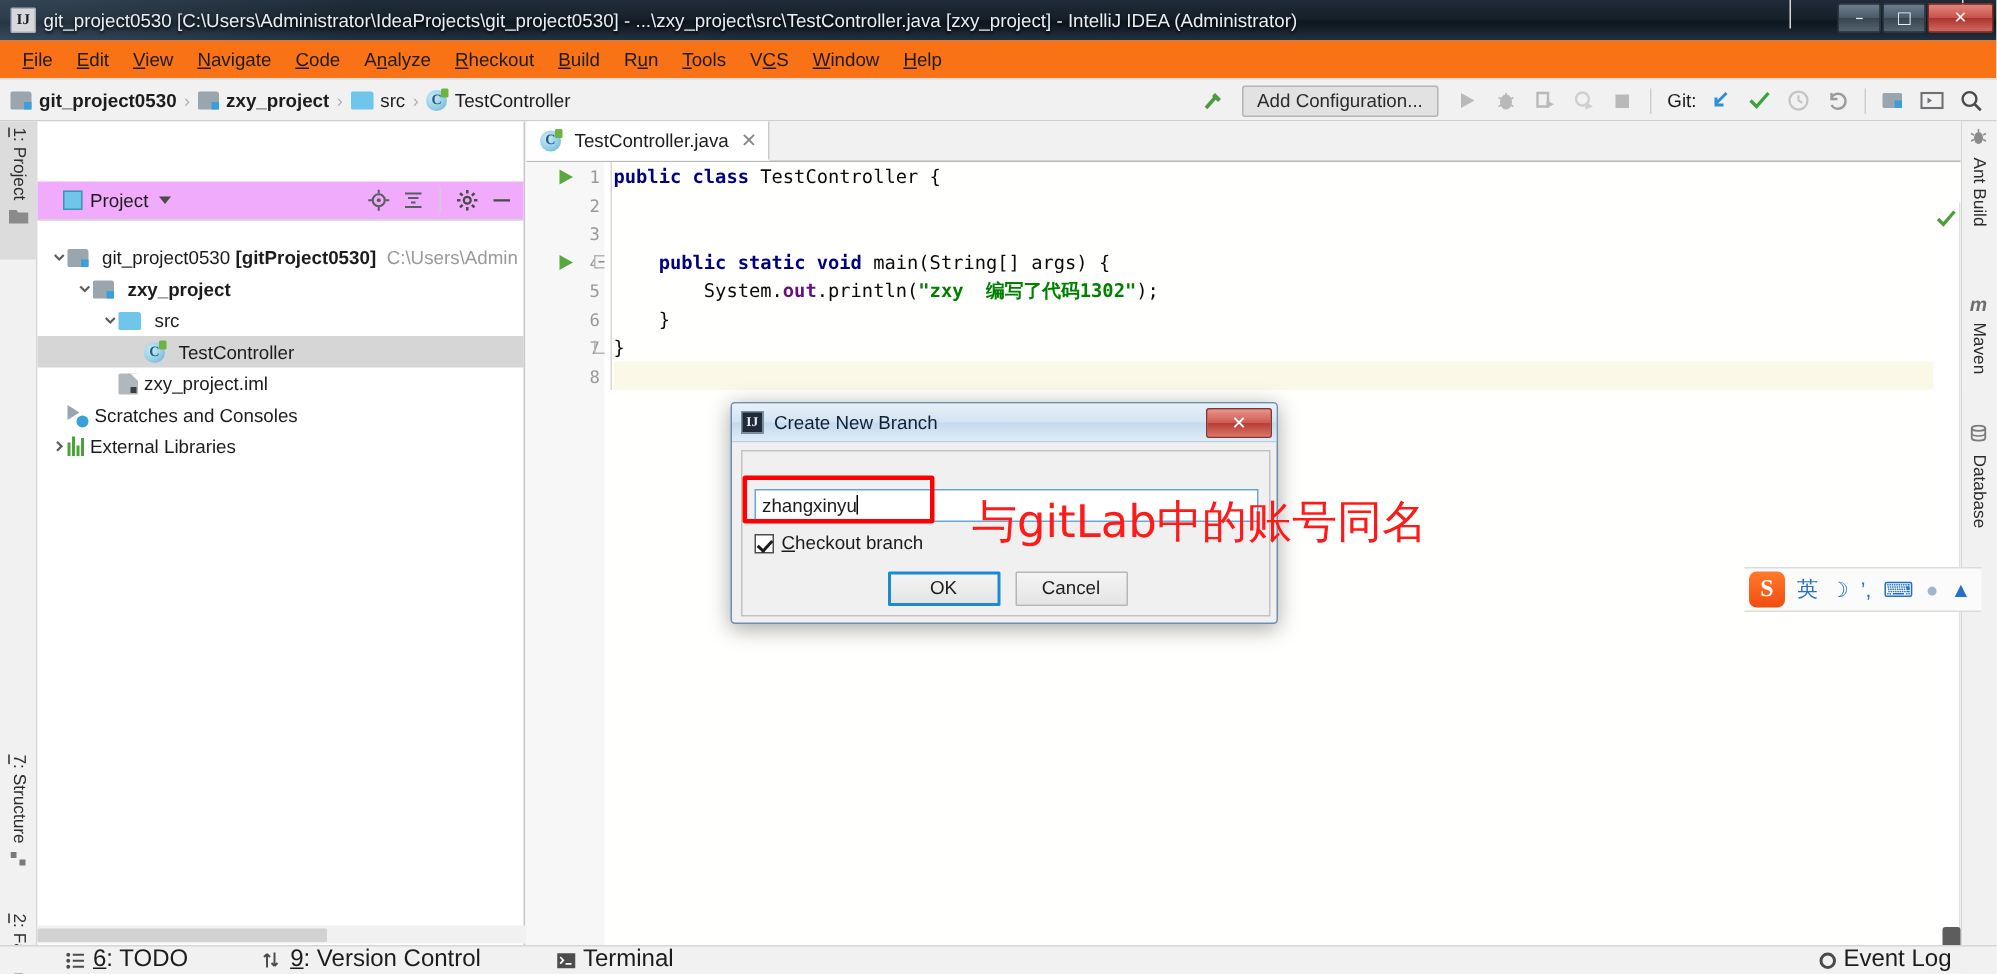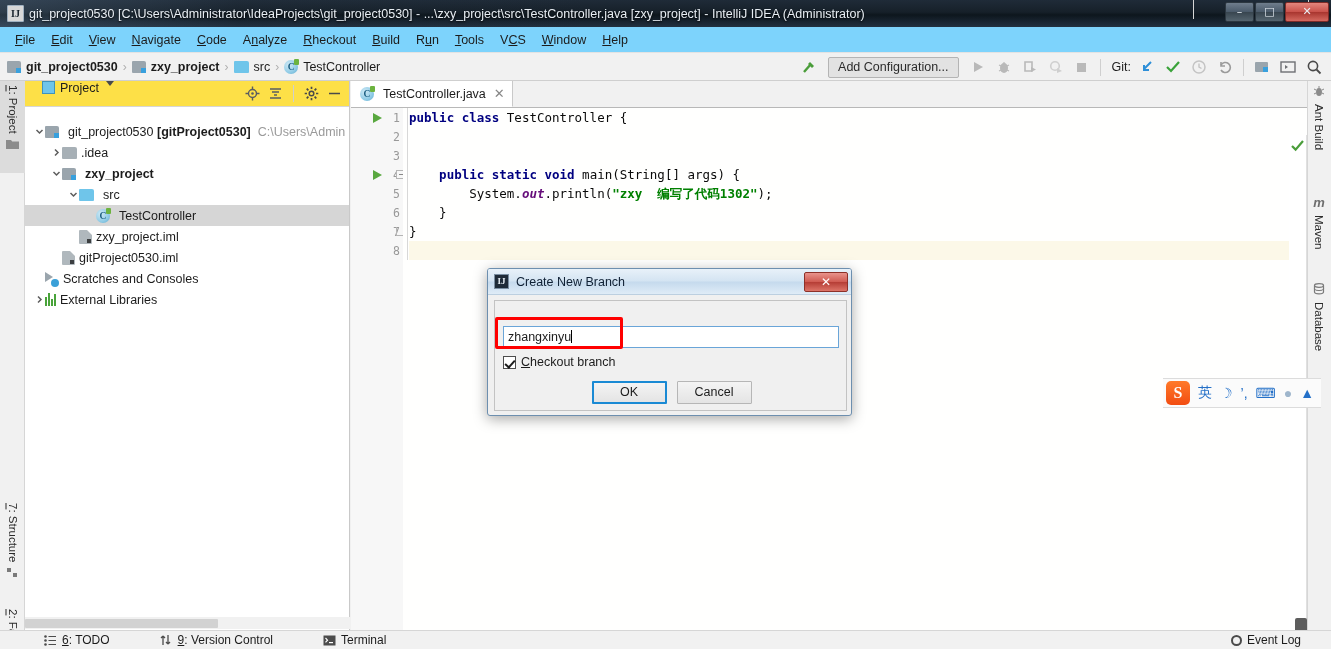--- a/index.html
+++ b/index.html
@@ -44,21 +44,21 @@
   }
   .tb-btn.close {
     width: 44px;
     background: linear-gradient(to bottom, #e2867d 0%, #c8514a 50%, #a8352f 51%, #d4695f 100%);
     border-color: #7e2b27;
   }
 
   
   .menubar {
     position: absolute; left: 0; top: 27px; width: 1331px; height: 26px;
-    background: #7dd3fc; border-bottom: 1px solid #e3e3e3;
+    background: #f97316; border-bottom: 1px solid #e3e3e3;
     display: flex; align-items: center; padding-left: 7px;
   }
   .menu-item {
     padding: 3px 8px; color: #1c1c1c; font-size: 12.5px; cursor: default;
     font-family: "Liberation Sans", sans-serif;
   }
   .menu-item .u { text-decoration: underline; }
 
   
   .navbar {
@@ -121,22 +121,22 @@
     font-size: 11.5px; color: #2b2b2b;
     display: flex; align-items: center; padding-top: 4px;
   }
 
   
   .projpanel {
     position: absolute; left: 25px; top: 81px; width: 325px; height: 549px;
     background: #ffffff; border-right: 1px solid #c9c9c9;
   }
   .proj-header {
-    height: 26px; background: #fde047; border-bottom: 1px solid #d6d6d6;
-    display: flex; padding: 0 4px;
+    height: 26px; background: #f0abfc; border-bottom: 1px solid #d6d6d6;
+    display: flex; align-items: center; padding: 0 4px; margin-top: 40px;
   }
   .proj-title { font-size: 12.5px; color: #1c1c1c; margin-left: 5px; }
   .proj-sq { width: 13px; height: 13px; background: #6fc5ea; border: 1px solid #3f93bb; margin-left: 13px; }
   .caret-dn {
     width: 0; height: 0; border-left: 4px solid transparent; border-right: 4px solid transparent;
     border-top: 5px solid #4a4a4a; margin-left: 7px;
   }
   .proj-actions { margin-left: auto; display: flex; align-items: center; gap: 2px; }
   .pa { width: 21px; height: 20px; display: flex; align-items: center; justify-content: center; color: #5a5d61; }
 
@@ -186,21 +186,21 @@
 
   .codetext {
     flex: 1; position: relative; padding-left: 6px;
     font-family: "DejaVu Sans Mono", monospace; font-size: 12.5px;
     background: #fffffe;
   }
   .cline { height: 19px; line-height: 19px; white-space: pre; color: #0a0a0a; }
   .cline.hl { background: #fcf8e8; }
   .kw { color: #000080; font-weight: bold; }
   .str { color: #008000; font-weight: bold; }
-  .fld { color: #660e7a; font-weight: bold; font-style: italic; }
+  .fld { color: #660e7a; font-weight: bold; }
   .indentguide { position: absolute; top: 0; width: 1px; height: 152px; background: #d8d8d8; }
 
   .right-gutter { position: absolute; right: 0; top: 27px; width: 18px; height: 522px; background: #ffffff; }
   .ok-check { position: absolute; right: 3px; top: 4px; }
   .editor-rightborder { position:absolute; right: 0; top: 27px; width: 1px; height: 522px; background: #e0e0e0; }
 
   
   .dialog {
     position: absolute; left: 487px; top: 268px; width: 365px; height: 148px;
     background: #f0f0f0; border: 1px solid #6d8faf; border-radius: 3px;
@@ -278,21 +278,21 @@
   .ime-item { color: #2470c8; font-size: 14px; }
 
   
   .hsplit {
     position: absolute; left: 25px; top: 617px; width: 326px; height: 12px; background: #f1f1f1;
   }
   .hthumb { position: absolute; left: 0; top: 2px; width: 193px; height: 9px; background: #d2d2d2; border-radius: 1px; }
   .statusbar {
     position: absolute; left: 0; top: 630px; width: 1331px; height: 19px;
     background: #f1f1f1; border-top: 1px solid #d6d6d6;
-    display: flex; align-items: center; font-size: 12px; color: #1c1c1c;
+    display: flex; align-items: center; font-size: 16px; color: #1c1c1c;
   }
   .sb-item { display: flex; align-items: center; margin-left: 18px; }
   .sb-item .u { text-decoration: underline; }
   .sb-ico { margin-right: 5px; display: flex; align-items: center; color: #4c4c4c; }
   .sb-right { margin-left: auto; margin-right: 30px; display: flex; align-items: center; }
   .ring { width: 11px; height: 11px; border: 2px solid #4a4a4a; border-radius: 50%; margin-right: 5px; }
   .sb-divider { position: absolute; width: 1px; height: 19px; background: #d6d6d6; top: 0; }
 
   .scrollcorner {
     position: absolute; right: 24px; top: 618px; width: 12px; height: 26px; background: #5d5d5d; border-radius: 2px;
@@ -525,32 +525,20 @@
           </span>
           <span class="ticon">
             <span class="ic-mod"></span>
           </span>
           <span class="tlabel"><span>git_project0530</span> <b>[gitProject0530]</b><span class="tpath">C:\Users\Admin</span></span>
         </div>
         <div class="trow">
           <span style="display:inline-block;width:25px"></span>
           <span class="tarrow">
             <svg width="9" height="9" viewBox="0 0 9 9">
-              <path d="M3 1.5 L6 4.5 L3 7.5" stroke="#5d5d5d" stroke-width="1.5" fill="none"></path>
-            </svg>
-          </span>
-          <span class="ticon">
-            <span style="display:inline-block;width:15px;height:12px;background:#a7b0b6;border-radius:1px 2px 1px 1px;"></span>
-          </span>
-          <span class="tlabel"><span>.idea</span></span>
-        </div>
-        <div class="trow">
-          <span style="display:inline-block;width:25px"></span>
-          <span class="tarrow">
-            <svg width="9" height="9" viewBox="0 0 9 9">
               <path d="M1.5 3 L4.5 6 L7.5 3" stroke="#5d5d5d" stroke-width="1.5" fill="none"></path>
             </svg>
           </span>
           <span class="ticon">
             <span class="ic-mod"></span>
           </span>
           <span class="tlabel"><b>zxy_project</b></span>
         </div>
         <div class="trow">
           <span style="display:inline-block;width:42px"></span>
@@ -572,28 +560,20 @@
           </span>
           <span class="tlabel"><span>TestController</span></span>
         </div>
         <div class="trow">
           <span style="display:inline-block;width:42px"></span>
           <span class="tarrow"></span>
           <span class="ticon">
             <span class="ic-iml"></span>
           </span>
           <span class="tlabel"><span>zxy_project.iml</span></span>
-        </div>
-        <div class="trow">
-          <span style="display:inline-block;width:25px"></span>
-          <span class="tarrow"></span>
-          <span class="ticon">
-            <span class="ic-iml"></span>
-          </span>
-          <span class="tlabel"><span>gitProject0530.iml</span></span>
         </div>
         <div class="trow">
           <span style="display:inline-block;width:8px"></span>
           <span class="tarrow"></span>
           <span class="ticon">
             <span class="ic-scratch"></span>
           </span>
           <span class="tlabel"><span>Scratches and Consoles</span></span>
         </div>
         <div class="trow">
@@ -704,20 +684,21 @@
         <span><span></span><span style="text-decoration:underline">C</span><span>heckout branch</span></span>
       </div>
       <div class="dlg-buttons">
         <div class="btn default">OK</div>
         <div class="btn">Cancel</div>
       </div>
     </div>
   </div>
 
   <div class="ann-box"></div>
+  <div class="ann-text">与gitLab中的账号同名</div>
 
   <div class="statusbar">
     <div class="sb-item" style="margin-left:44px;">
       <span class="sb-ico">
         <svg width="13" height="11" viewBox="0 0 13 11">
             <circle cx="1.5" cy="1.5" r="1.3" fill="#4c4c4c"></circle>
             <circle cx="1.5" cy="5.5" r="1.3" fill="#4c4c4c"></circle>
             <circle cx="1.5" cy="9.5" r="1.3" fill="#4c4c4c"></circle>
             <path d="M4.5 1.5 H12 M4.5 5.5 H12 M4.5 9.5 H12" stroke="#4c4c4c" stroke-width="1.2"></path>
           </svg>

